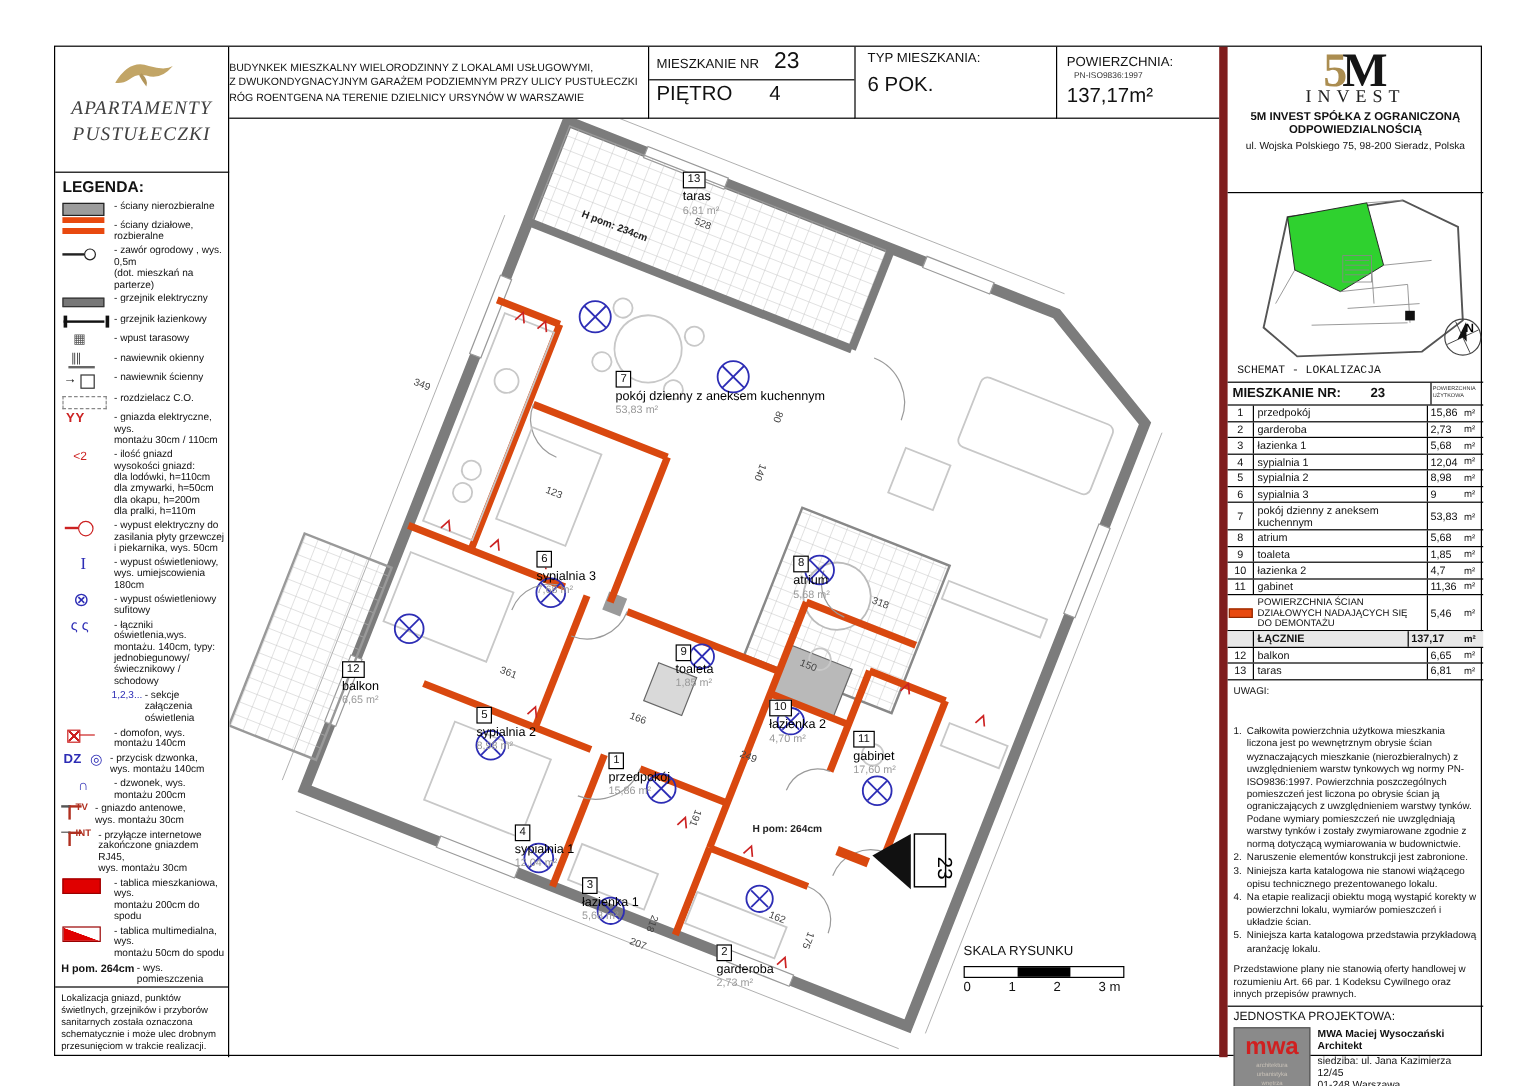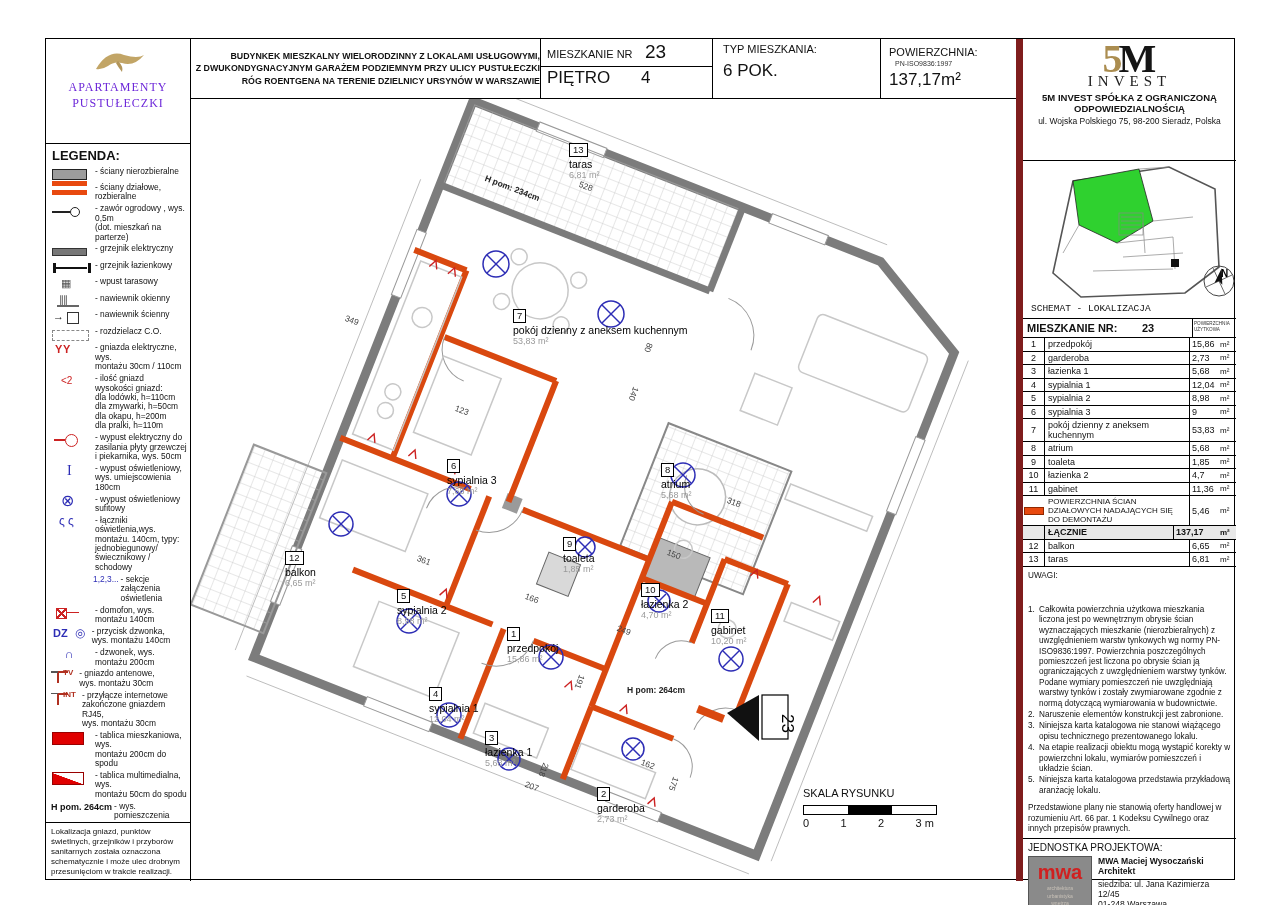--- a/index.html
+++ b/index.html
@@ -2,21 +2,21 @@
 <html><head>
 <meta charset="utf-8">
 <style>
   html,body{margin:0;padding:0;background:#fff;width:1280px;height:905px;font-family:"Liberation Sans",sans-serif;color:#111;}
   *{box-sizing:border-box;}
   #sheet{position:absolute;left:45px;top:38px;width:1190px;height:842px;background:#fff;border:1px solid #000;}
   .abs{position:absolute;}
 
   
   #brand-cell{left:0;top:0;width:145px;height:105px;border-right:1px solid #000;border-bottom:1px solid #000;text-align:center;padding-top:8px;}
-  #brand-name{font-family:"Liberation Serif",serif;font-size:12px;letter-spacing:1px;color:#6d28d9;line-height:1.35;margin-top:2px;}
+  #brand-name{font-family:"Liberation Serif",serif;font-size:16px;letter-spacing:1px;color:#404040;line-height:1.35;margin-top:2px;font-style:italic;}
 
   
   #legend-box{left:0;top:105px;width:145px;height:737px;border-right:1px solid #000;display:flex;flex-direction:column;}
   #legend-title{font-size:13px;font-weight:bold;padding:4px 6px 1px 6px;}
   #legend-items{flex:1;padding:0 3px 0 5px;overflow:hidden;}
   .lg-item{display:flex;align-items:flex-start;gap:2px;margin:2.5px 0;font-size:8.4px;line-height:1.12;}
   .lg-text{white-space:pre-line;}
   .lg-label{font-weight:bold;white-space:nowrap;}
   .ic{display:inline-block;width:40px;min-width:40px;height:14px;position:relative;}
   .wall-gray .ic::before{content:"";position:absolute;left:1px;right:4px;top:2px;height:9px;background:#9c9c9c;border:1px solid #222;}
@@ -48,21 +48,21 @@
   .tv-socket .ic::before,.internet .ic::before{content:"";position:absolute;left:6px;top:2px;width:9px;height:10px;border-left:2px solid #b03020;border-top:2px solid #b03020;}
   .tv-socket .ic::after,.internet .ic::after{content:"";position:absolute;left:0px;top:2px;width:7px;height:1.5px;background:#555;}
   .tv-socket .lg-label,.internet .lg-label{color:#b03020;position:relative;left:-30px;margin-right:-26px;font-size:8px;}
   .panel-red .ic::before{content:"";position:absolute;left:1px;top:1px;width:30px;height:11px;background:#e00000;border:1px solid #900;}
   .panel-mm .ic::before{content:"";position:absolute;left:1px;top:1px;width:30px;height:11px;background:linear-gradient(to top right,#e00000 48%,#fff 50%);border:1px solid #900;}
   .height .lg-label{font-size:9px;}
   #legend-note{border-top:1px solid #000;padding:4px 5px;font-size:8px;line-height:1.25;}
 
   
   .hcell{top:0;height:60px;border-bottom:1px solid #000;border-right:1px solid #000;}
-  #hdr-desc{left:145px;width:350px;font-size:8.8px;font-weight:bold;text-align:right;display:flex;flex-direction:column;justify-content:center;line-height:1.4;}
+  #hdr-desc{left:145px;width:350px;font-size:8.8px;font-weight:normal;text-align:left;display:flex;flex-direction:column;justify-content:center;line-height:1.4;}
   #hdr-apt{left:495px;width:172px;}
   #hdr-apt .row1{border-bottom:1px solid #000;padding:2px 6px;height:28px;}
   #hdr-apt .row1 .lab{font-size:11px;}
   #hdr-apt .row1 .val{font-size:19px;margin-left:8px;}
   #hdr-apt .row2{padding:1px 6px;font-size:17px;}
   #hdr-apt .row2 .val{margin-left:26px;}
   #hdr-typ{left:667px;width:168px;padding:4px 10px;}
   #hdr-typ .lab{font-size:11px;}
   #hdr-typ .val{font-size:17px;margin-top:6px;}
   #hdr-area{left:835px;width:135px;padding:3px 8px;}
@@ -581,21 +581,21 @@
 
         <div class="plan-label" style="left: 450px; top: 480px;">
           <span class="pl-no">10</span>
           <div class="pl-name">łazienka 2</div>
           <div class="pl-area">4,70  m²</div>
         </div>
 
         <div class="plan-label" style="left: 520px; top: 506px;">
           <span class="pl-no">11</span>
           <div class="pl-name">gabinet</div>
-          <div class="pl-area">10,20 m²</div>
+          <div class="pl-area">17,60 m²</div>
         </div>
 
         <div class="plan-label" style="left: 238px; top: 584px;">
           <span class="pl-no">4</span>
           <div class="pl-name">sypialnia 1</div>
           <div class="pl-area">12,04 m²</div>
         </div>
 
         <div class="plan-label" style="left: 294px; top: 628px;">
           <span class="pl-no">3</span>

